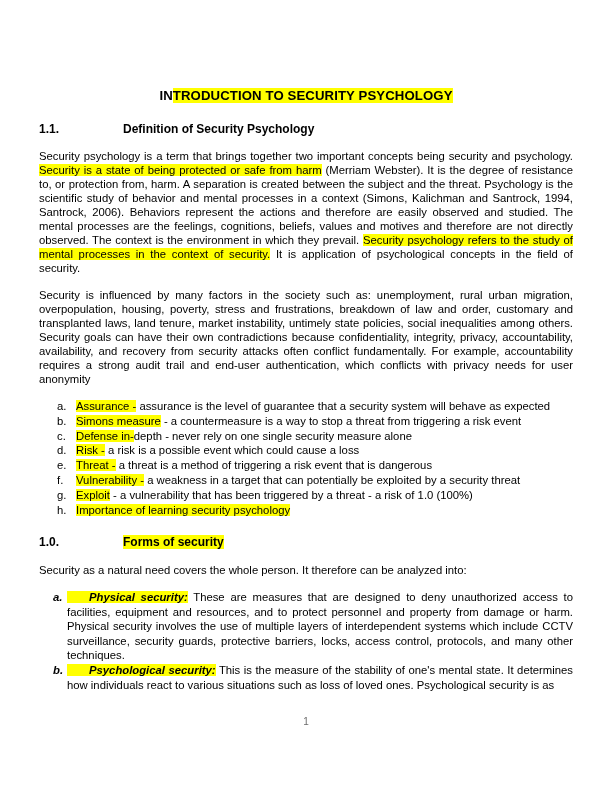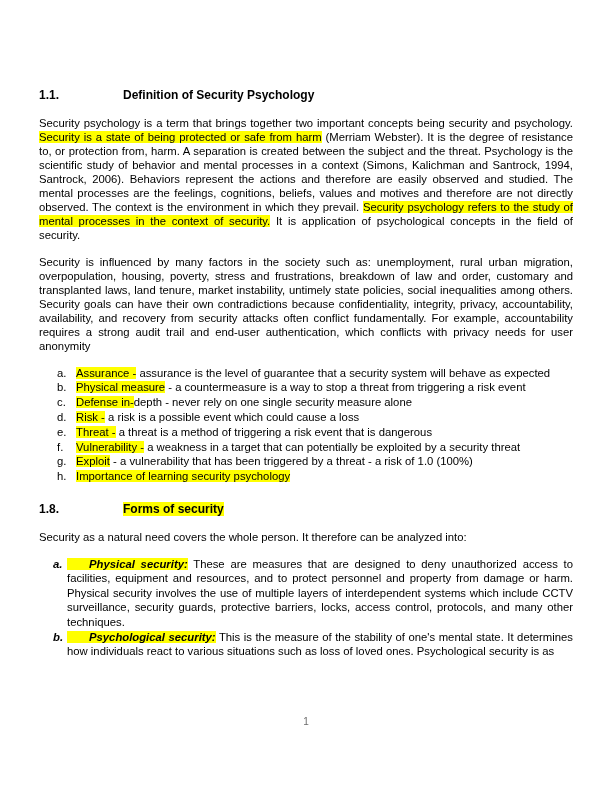--- a/index.html
+++ b/index.html
@@ -146,39 +146,40 @@
     font-size: 10px;
     color: #6b6b6b;
   }
 </style>
 </head>
 <body>
 
 <div class="page">
   <div class="content">
 
+    <div class="doc-title"><span>IN</span><span class="hl">TRODUCTION TO SECURITY PSYCHOLOGY</span></div>
 
     <div class="heading">
       <span class="num">1.1.</span>
       <span class="htext">Definition of Security Psychology</span>
     </div>
 
     <p class="body"><span>Security psychology is a term that brings together two important concepts being security and psychology. </span><span class="hl">Security is a state of being protected or safe from harm</span><span> (Merriam Webster). It is the degree of resistance to, or protection from, harm. A separation is created between the subject and the threat. Psychology is the scientific study of behavior and mental processes in a context (Simons, Kalichman and Santrock, 1994, Santrock, 2006). Behaviors represent the actions and therefore are easily observed and studied. The mental processes are the feelings, cognitions, beliefs, values and motives and therefore are not directly observed. The context is the environment in which they prevail. </span><span class="hl">Security psychology refers to the study of mental processes in the context of security.</span><span> It is application of psychological concepts in the field of security.</span></p>
 
     <p class="body">Security is influenced by many factors in the society such as: unemployment, rural urban migration, overpopulation, housing, poverty, stress and frustrations, breakdown of law and order, customary and transplanted laws, land tenure, market instability, untimely state policies, social inequalities among others. Security goals can have their own contradictions because confidentiality, integrity, privacy, accountability, availability, and recovery from security attacks often conflict fundamentally. For example, accountability requires a strong audit trail and end-user authentication, which conflicts with privacy needs for user anonymity</p>
 
 
     <ol class="alpha">
       <li>
         <span class="marker">a.</span>
         <span class="litext"><span class="hl">Assurance -</span><span> assurance is the level of guarantee that a security system will behave as expected</span></span>
       </li>
       <li>
         <span class="marker">b.</span>
-        <span class="litext"><span class="hl">Physical measure</span><span> - a countermeasure is a way to stop a threat from triggering a risk event</span></span>
+        <span class="litext"><span class="hl">Simons measure</span><span> - a countermeasure is a way to stop a threat from triggering a risk event</span></span>
       </li>
       <li>
         <span class="marker">c.</span>
         <span class="litext"><span class="hl">Defense in-</span><span>depth - never rely on one single security measure alone</span></span>
       </li>
       <li>
         <span class="marker">d.</span>
         <span class="litext"><span class="hl">Risk -</span><span> a risk is a possible event which could cause a loss</span></span>
       </li>
       <li>
@@ -193,21 +194,21 @@
         <span class="marker">g.</span>
         <span class="litext"><span class="hl">Exploit</span><span> - a vulnerability that has been triggered by a threat - a risk of 1.0 (100%)</span></span>
       </li>
       <li>
         <span class="marker">h.</span>
         <span class="litext"><span class="hl">Importance of learning security psychology</span><span></span></span>
       </li>
     </ol>
 
     <div class="heading heading-2">
-      <span class="num">1.8.</span>
+      <span class="num">1.0.</span>
       <span class="htext"><span class="hl">Forms of security</span></span>
     </div>
 
     <p class="body">Security as a natural need covers the whole person. It therefore can be analyzed into:</p>
 
     <ol class="forms">
       <li>
         <span class="marker">a.</span>
         <span class="litext"><span class="lead hl">Physical security:</span><span> These are measures that are designed to deny unauthorized access to facilities, equipment and resources, and to protect personnel and property from damage or harm. Physical security involves the use of multiple layers of interdependent systems which include CCTV surveillance, security guards, protective barriers, locks, access control, protocols, and many other techniques.</span></span>
       </li>

